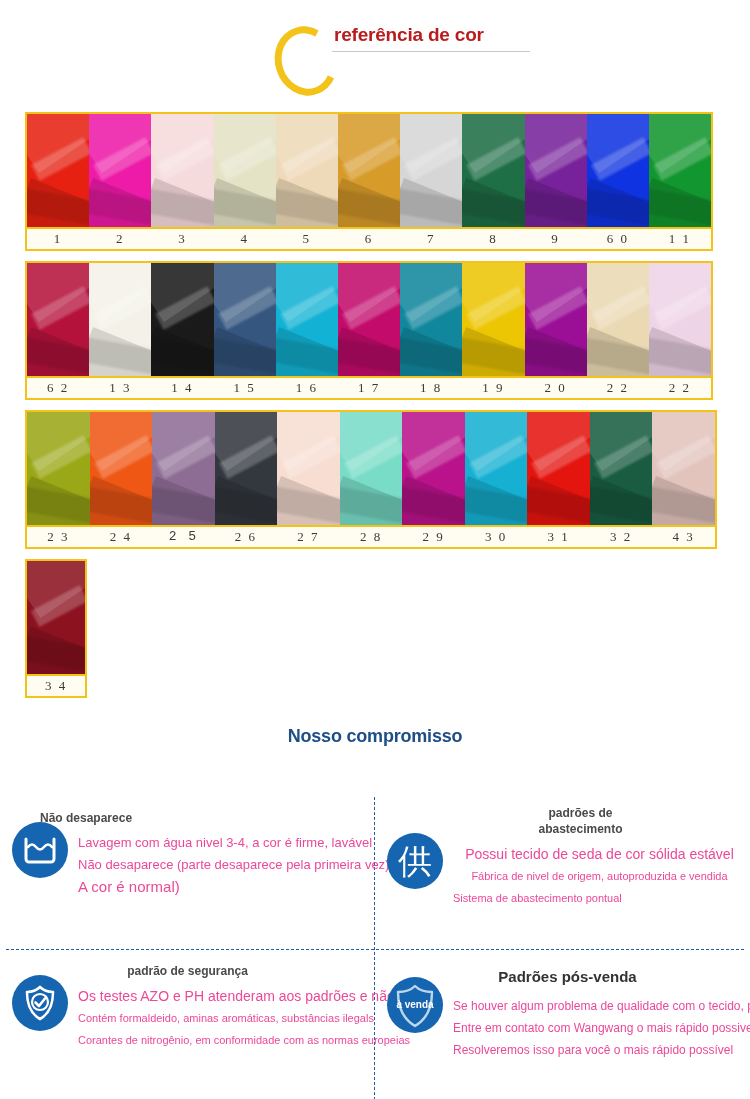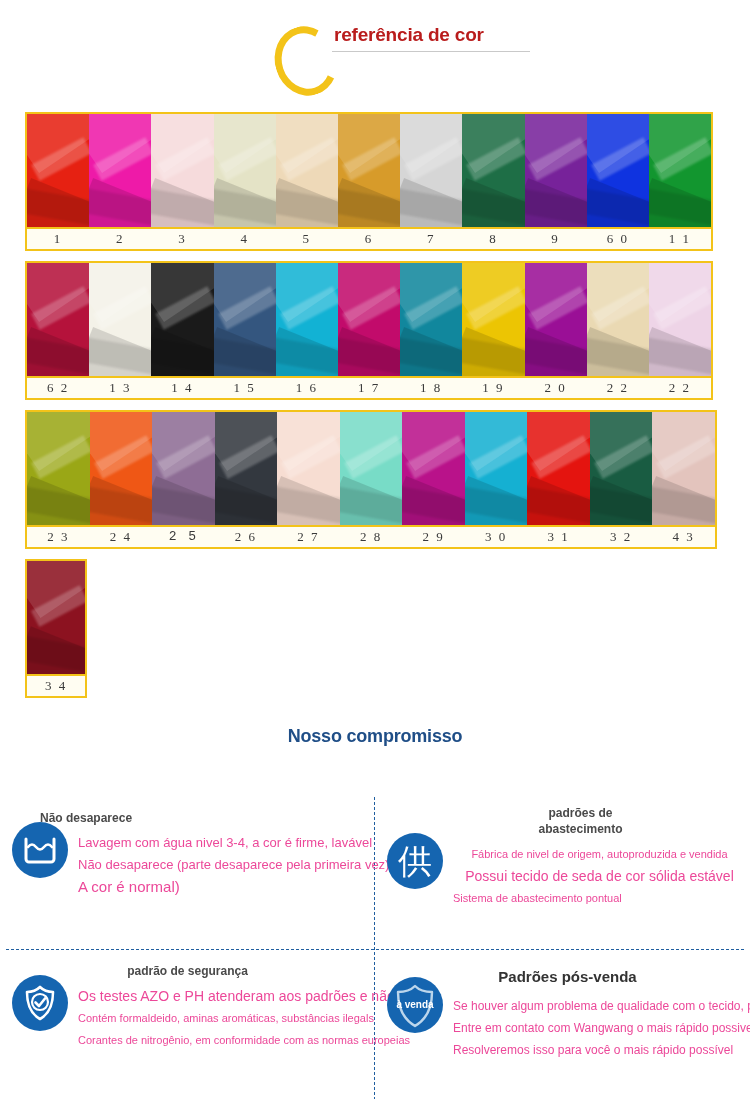--- a/index.html
+++ b/index.html
@@ -403,22 +403,22 @@
 
   <div class="panel p-tr">
     <div class="p-head" style="padding-left:36px;">
       <span>padrões de</span><br>
       <span>abastecimento</span>
     </div>
     <div class="p-body">
       <div class="p-icon">
         <span style="color:#fff;font-size:34px;line-height:34px;font-family:'DejaVu Sans',sans-serif;">供</span>
       </div>
+      <div class="p-line s14 ctr">Possui tecido de seda de cor sólida estável</div>
       <div class="p-line s11 ctr">Fábrica de nivel de origem, autoproduzida e vendida</div>
-      <div class="p-line s14 ctr">Possui tecido de seda de cor sólida estável</div>
       <div class="p-line s11 lft">Sistema de abastecimento pontual</div>
     </div>
   </div>
 
   <div class="panel p-bl">
     <div class="p-head" style="">padrão de segurança</div>
     <div class="p-body">
       <div class="p-icon">
         <svg width="34" height="36" viewBox="0 0 34 36" aria-hidden="true">
           <path d="M17 2 C13 6 7 7 4 7 C4 20 8 29 17 34 C26 29 30 20 30 7 C27 7 21 6 17 2 Z" fill="none" stroke="#ffffff" stroke-width="2.6" stroke-linejoin="round"></path>

